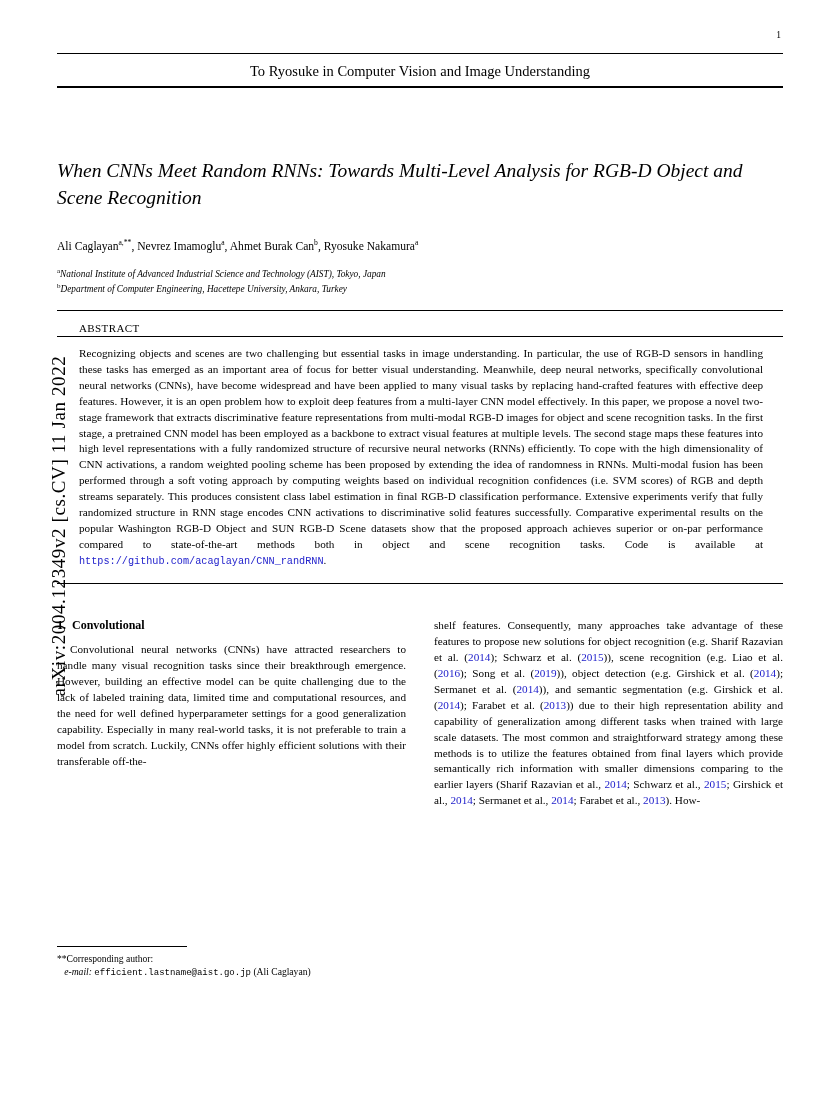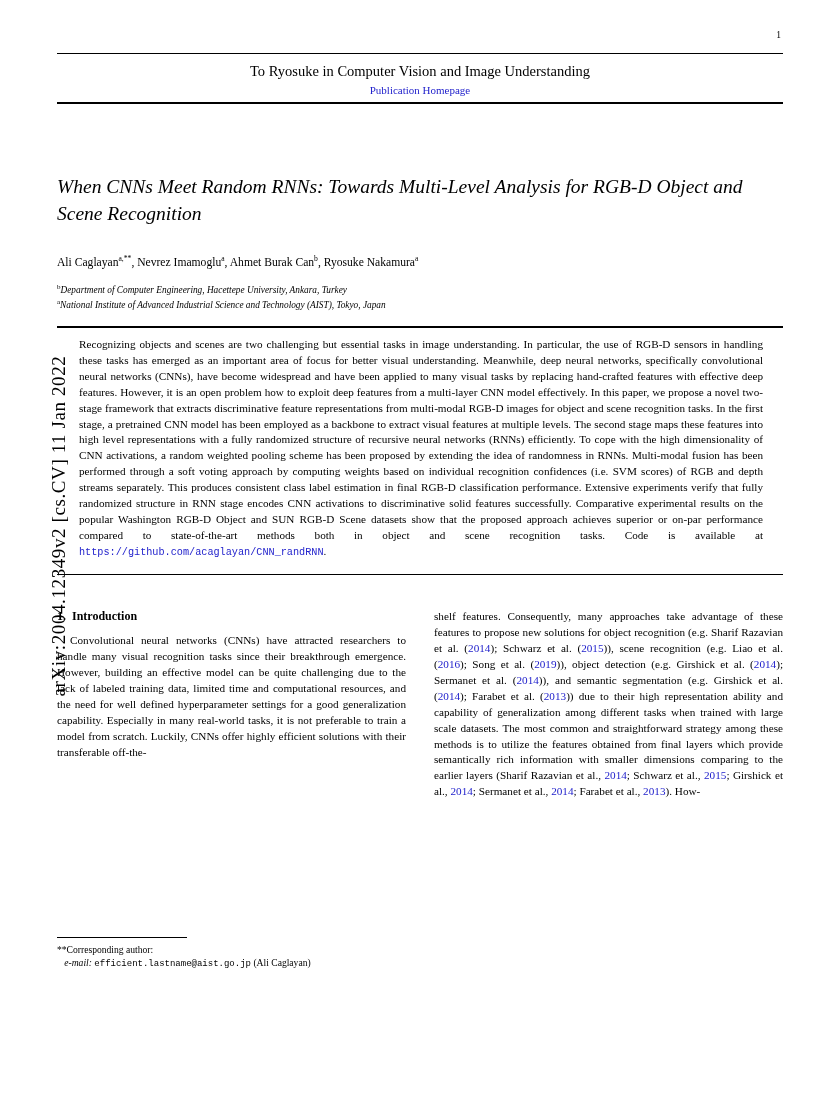--- a/index.html
+++ b/index.html
@@ -163,45 +163,45 @@
   <div class="arxiv-stamp">arXiv:2004.12349v2  [cs.CV]  11 Jan 2022</div>
 
   <div class="content">
 
     <div class="page-number">1</div>
 
     <div class="rule-thin"></div>
 
     <div class="journal-band">
       <div class="journal-line"><span>To Ryosuke in </span><span class="ital">Computer Vision and Image Understanding</span></div>
-      <div class="journal-link">Publication Homepage</div>
     </div>
 
     <div class="rule-thick"></div>
 
     <div class="title-block">
       <h1 class="paper-title">When CNNs Meet Random RNNs: Towards Multi-Level Analysis for RGB-D Object and Scene Recognition</h1>
       <div class="authors">Ali Caglayan<sup>a,**</sup>, Nevrez Imamoglu<sup>a</sup>, Ahmet Burak Can<sup>b</sup>, Ryosuke Nakamura<sup>a</sup></div>
       <div class="affils">
+          <div><sup>a</sup>National Institute of Advanced Industrial Science and Technology (AIST), Tokyo, Japan</div>
           <div><sup>b</sup>Department of Computer Engineering, Hacettepe University, Ankara, Turkey</div>
-          <div><sup>a</sup>National Institute of Advanced Industrial Science and Technology (AIST), Tokyo, Japan</div>
         </div>
     </div>
 
     <div class="abstract-wrap">
       <div class="abstract-rule-top"></div>
+      <div class="abstract-head">ABSTRACT</div>
       <div class="abstract-rule-mid"></div>
       <div class="abstract-body"><span>Recognizing objects and scenes are two challenging but essential tasks in image understanding. In particular, the use of RGB-D sensors in handling these tasks has emerged as an important area of focus for better visual understanding. Meanwhile, deep neural networks, specifically convolutional neural networks (CNNs), have become widespread and have been applied to many visual tasks by replacing hand-crafted features with effective deep features. However, it is an open problem how to exploit deep features from a multi-layer CNN model effectively. In this paper, we propose a novel two-stage framework that extracts discriminative feature representations from multi-modal RGB-D images for object and scene recognition tasks. In the first stage, a pretrained CNN model has been employed as a backbone to extract visual features at multiple levels. The second stage maps these features into high level representations with a fully randomized structure of recursive neural networks (RNNs) efficiently. To cope with the high dimensionality of CNN activations, a random weighted pooling scheme has been proposed by extending the idea of randomness in RNNs. Multi-modal fusion has been performed through a soft voting approach by computing weights based on individual recognition confidences (i.e. SVM scores) of RGB and depth streams separately. This produces consistent class label estimation in final RGB-D classification performance. Extensive experiments verify that fully randomized structure in RNN stage encodes CNN activations to discriminative solid features successfully. Comparative experimental results on the popular Washington RGB-D Object and SUN RGB-D Scene datasets show that the proposed approach achieves superior or on-par performance compared to state-of-the-art methods both in object and scene recognition tasks. Code is available at </span><span class="mono-link">https://github.com/acaglayan/CNN_randRNN</span><span>.</span></div>
       <div class="abstract-rule-bottom"></div>
     </div>
 
     <div class="columns">
 
       <div class="col col-left">
-        <div class="sec-head"><span>1.</span>&nbsp;&nbsp;<span>Introduction</span></div>
+        <div class="sec-head"><span>1.</span>&nbsp;&nbsp;<span>Convolutional</span></div>
         <p class="para indent">Convolutional neural networks (CNNs) have attracted researchers to handle many visual recognition tasks since their breakthrough emergence. However, building an effective model can be quite challenging due to the lack of labeled training data, limited time and computational resources, and the need for well defined hyperparameter settings for a good generalization capability. Especially in many real-world tasks, it is not preferable to train a model from scratch. Luckily, CNNs offer highly efficient solutions with their transferable off-the-</p>
         <div class="footnote-rule"></div>
         <div class="footnote">
           <div>**Corresponding author:</div>
           <div>
             &nbsp;&nbsp;&nbsp;<span class="ital">e-mail:</span>
             <span class="mono">efficient.lastname@aist.go.jp</span>
             <span>(Ali Caglayan)</span>
           </div>
         </div>

